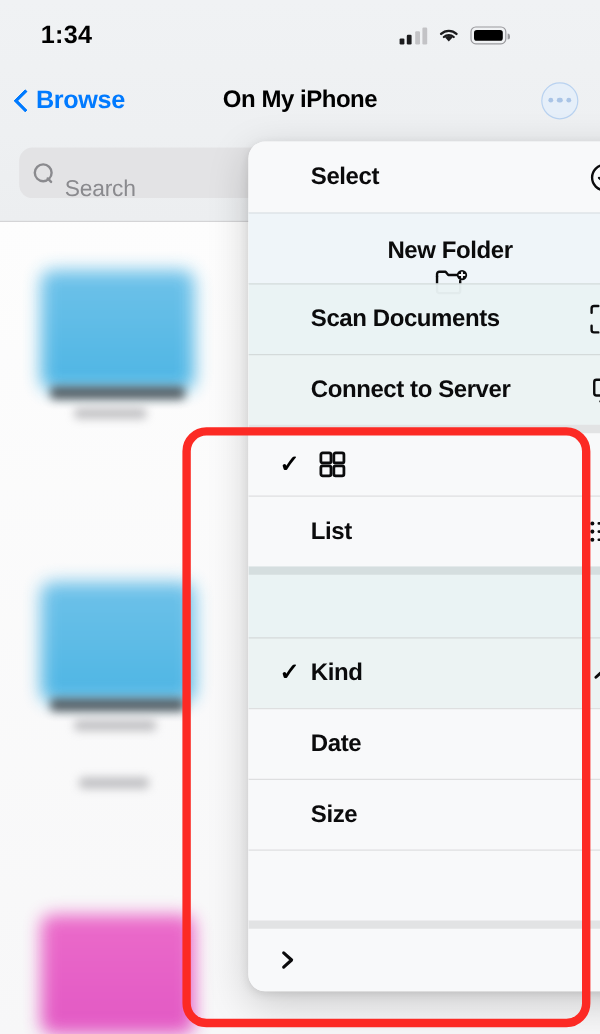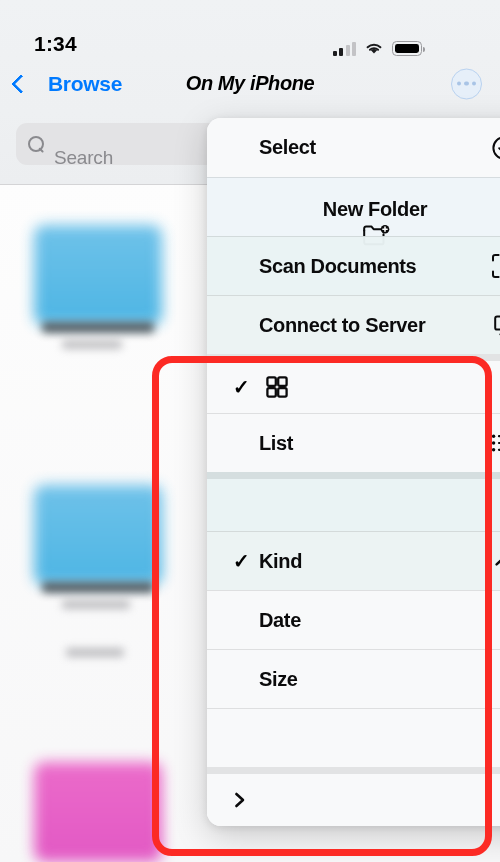--- a/index.html
+++ b/index.html
@@ -49,21 +49,21 @@
     height: 9px;
     border-radius: 3px;
     background: #8e8e93;
     filter: blur(4px);
     opacity: .55;
   }
 
   
   .status-bar {
     position: absolute; left: 0; top: 0; width: 452px; height: 56px;
-    display: flex; align-items: flex-end; justify-content: space-between;
+    display: flex; align-items: center; justify-content: space-between;
     padding: 3px 30px 0 34px;
     z-index: 5;
   }
   .status-time {
     font-size: 21px; font-weight: bold; color: #000; letter-spacing: .2px;
   }
   .status-icons { display: flex; align-items: center; gap: 8px; }
   .signal { display: flex; align-items: flex-end; gap: 2.5px; height: 14px; }
   .signal i { display: block; width: 4px; border-radius: 1px; background: #c3c3c6; }
   .signal i.on { background: #1c1c1e; }
@@ -81,41 +81,40 @@
   }
   .battery span { display: block; width: 100%; height: 100%; background: #000; border-radius: 2.4px; }
 
   
   .nav-bar {
     position: absolute; left: 0; top: 56px; width: 500px; height: 55px;
     display: flex; align-items: center;
     z-index: 5;
   }
   .nav-back {
-    display: flex; align-items: center; gap: 24px;
+    display: flex; align-items: center; gap: 6px;
     margin-left: 12px;
     color: #007aff;
     cursor: pointer;
   }
   .chev-left {
     width: 12px; height: 20px; position: relative; flex: none;
   }
   .chev-left::before {
     content: ""; position: absolute; left: 2px; top: 3px;
     width: 11px; height: 11px;
     border-left: 3.4px solid #007aff; border-bottom: 3.4px solid #007aff;
     transform: rotate(45deg);
     border-radius: 1px;
   }
   .nav-back-label { font-size: 21px; font-weight: bold; letter-spacing: -.3px; }
   .nav-title {
     position: absolute; left: 0; right: 0; text-align: center;
     font-size: 20px; font-weight: bold; color: #000; letter-spacing: -.4px;
     pointer-events: none;
-    font-style: italic;
   }
   .nav-more {
     position: absolute; right: 18px; top: 50%; transform: translateY(-50%);
     width: 31px; height: 31px; border-radius: 50%;
     border: 1.6px solid #b9d2f0;
     background: #e6eff9;
     display: flex; align-items: center; justify-content: center; gap: 3.2px;
     cursor: pointer;
   }
   .nav-more i { width: 4.2px; height: 4.2px; border-radius: 50%; background: #a9c4e6; display:block; }

